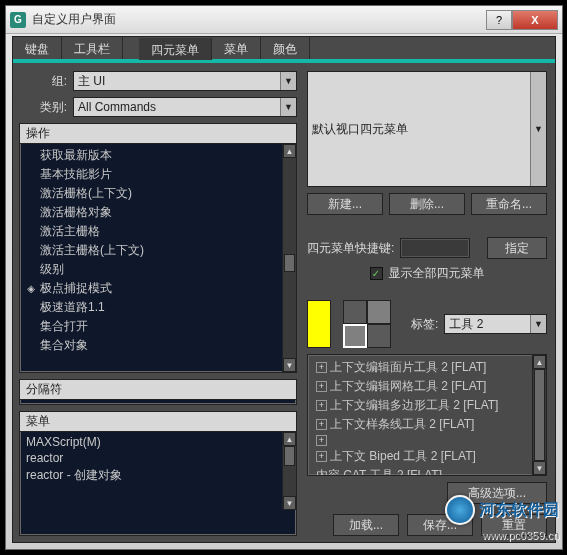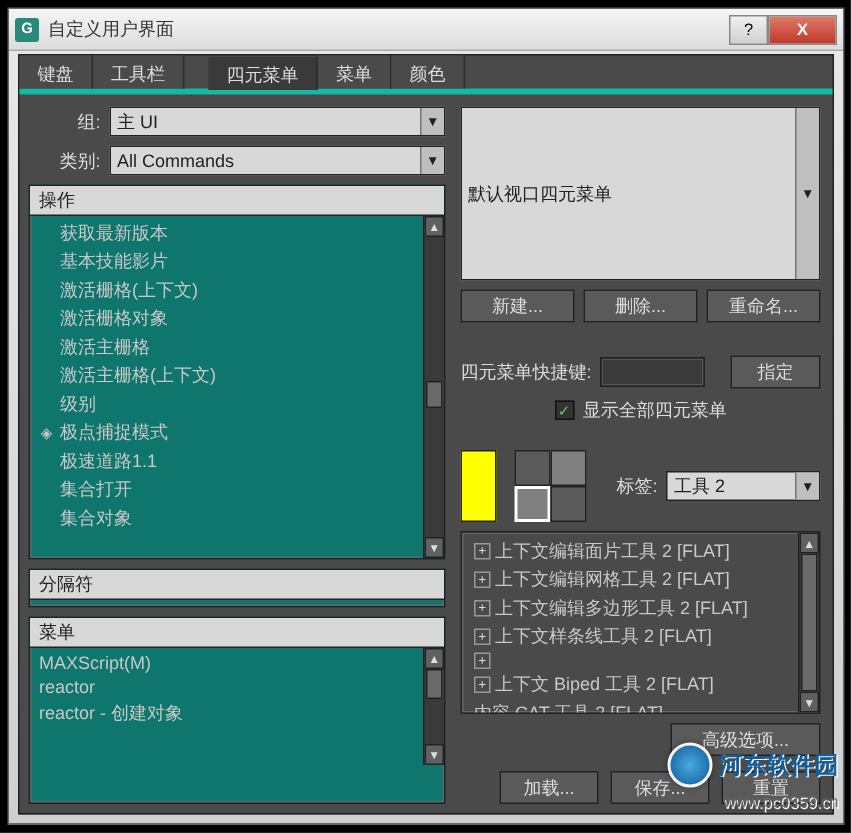--- a/index.html
+++ b/index.html
@@ -25,21 +25,21 @@
 
 .left-pane { width: 290px; padding: 8px 6px 6px 6px; display: flex; flex-direction: column; gap: 6px; }
 .right-pane { flex: 1; padding: 8px 8px 6px 4px; display: flex; flex-direction: column; gap: 6px; position: relative; }
 
 .row { display: flex; align-items: center; gap: 6px; }
 .lbl { width: 48px; text-align: right; color: #ddd; }
 
 .select, .combo { flex: 1; height: 20px; background: #d8d8d8; border: 1px solid #222; color: #222; display: flex; align-items: center; padding: 0 4px; position: relative; }
 .select .arrow, .combo .arrow { position: absolute; right: 0; top: 0; width: 16px; height: 100%; background: #bfbfbf; border-left: 1px solid #777; display: flex; align-items: center; justify-content: center; font-size: 9px; color: #222; }
 
-.listbox { background: #0f766e; border: 1px solid #222; box-shadow: inset 0 0 0 1px #666; }
+.listbox { background: #0f172a; border: 1px solid #222; box-shadow: inset 0 0 0 1px #666; }
 .list-head { background: #d8d8d8; color: #222; padding: 3px 6px; height: 20px; display: flex; align-items: center; border-bottom: 1px solid #222; }
 .list-body { position: relative; }
 .list-items { padding: 2px 4px; }
 .li { padding: 1px 2px; color: #c8c8c8; cursor: pointer; display: flex; align-items: center; gap: 4px; }
 .li .pin { width: 10px; height: 10px; display: inline-flex; align-items: center; justify-content: center; font-size: 10px; }
 
 .scrollbar { position: absolute; right: 0; top: 0; bottom: 0; width: 14px; background: #3a3a3a; border-left: 1px solid #222; display: flex; flex-direction: column; }
 .sb-btn { height: 14px; background: #606060; border: 1px solid #222; display: flex; align-items: center; justify-content: center; font-size: 8px; color: #ddd; cursor: pointer; }
 .sb-track { flex: 1; position: relative; }
 .sb-thumb { position: absolute; left: 1px; right: 1px; background: #6a6a6a; border: 1px solid #222; cursor: pointer; }

